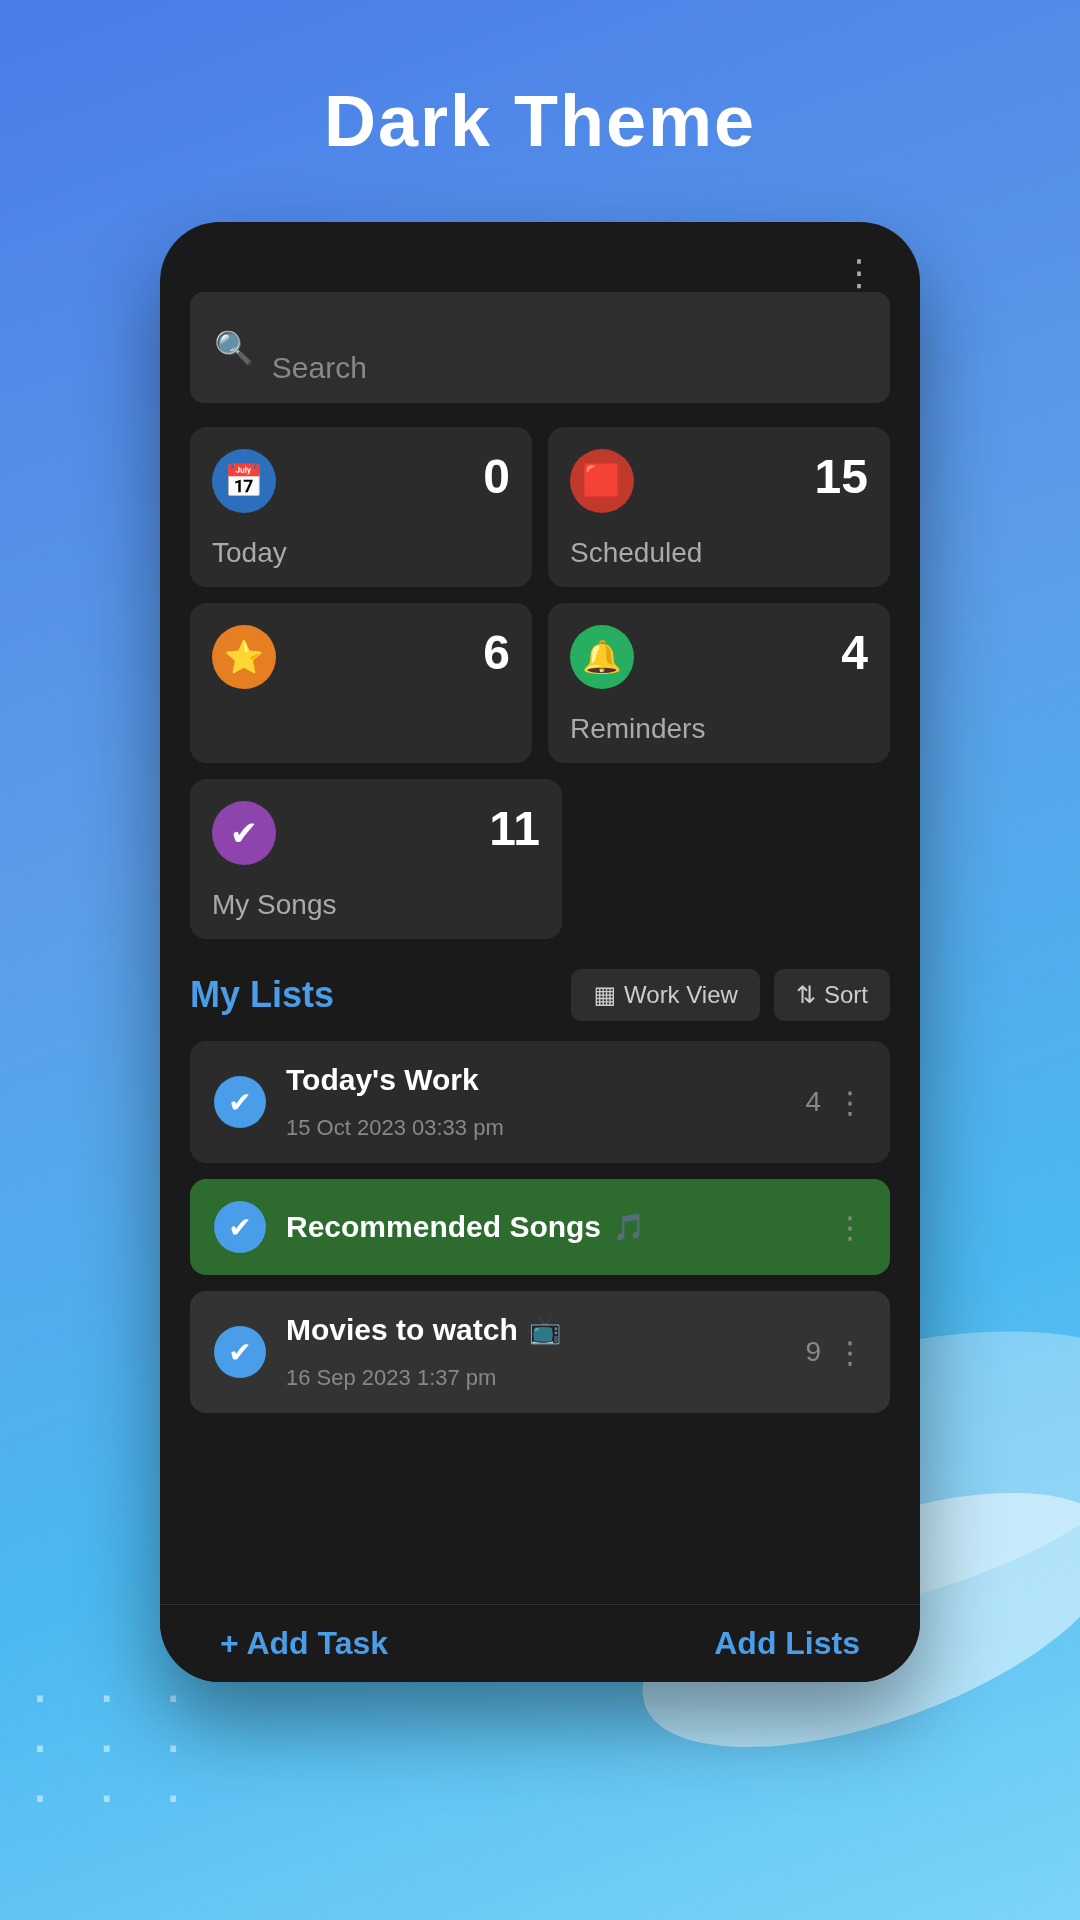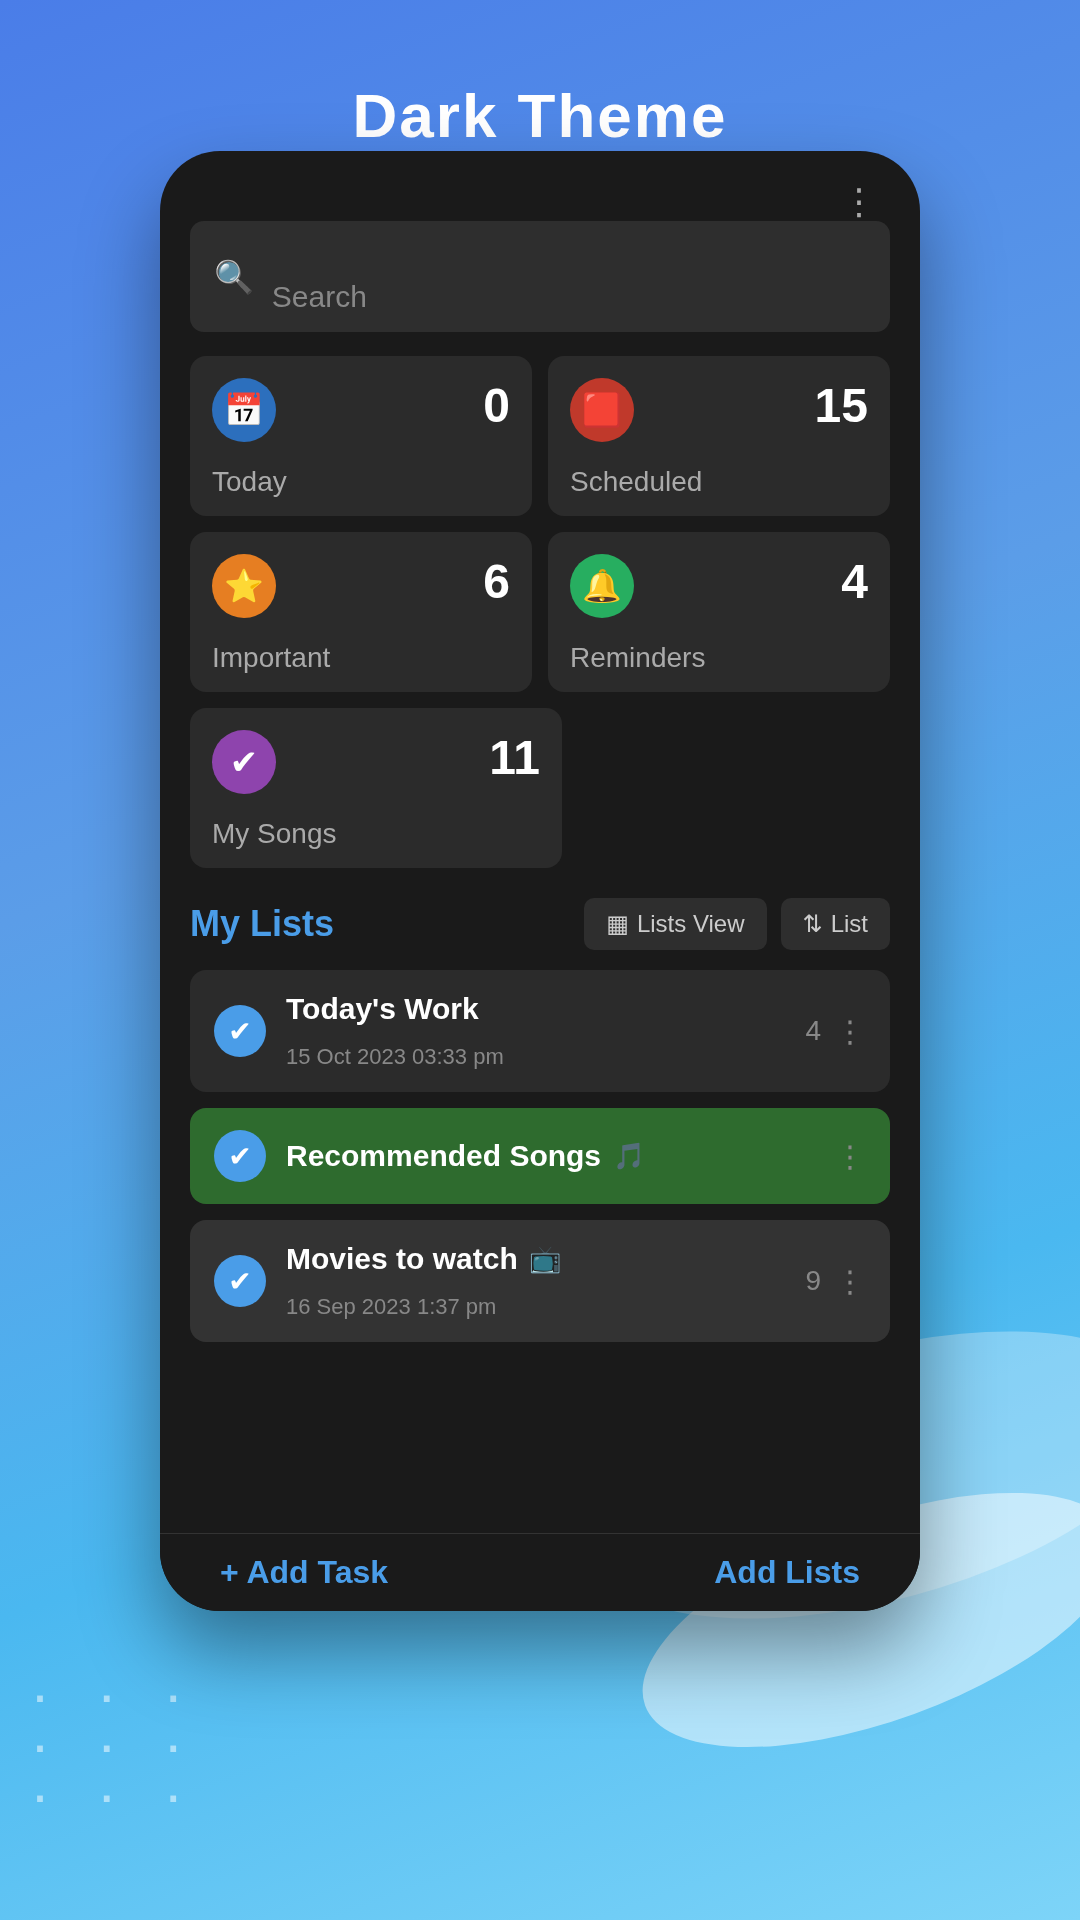--- a/index.html
+++ b/index.html
@@ -41,23 +41,24 @@
       color: rgba(255,255,255,0.5);
       font-size: 60px;
       letter-spacing: 15px;
       line-height: 50px;
     }
 
     
     .page-title {
       text-align: center;
       color: white;
-      font-size: 62px;
+      font-size: 72px;
       font-weight: 900;
       padding-top: 80px;
+      padding-bottom: 60px;
       letter-spacing: 2px;
     }
 
     
     .phone-frame {
       position: relative;
       width: 760px;
       margin: 0 auto;
       background: #1a1a1a;
       border-radius: 60px;
@@ -314,21 +315,20 @@
         <div class="card-count">15</div>
       </div>
       <div class="card-label">Scheduled</div>
     </div>
 
     <div class="card">
       <div class="card-top">
         <div class="card-icon icon-orange">⭐</div>
         <div class="card-count">6</div>
       </div>
-      <div class="card-label">Important</div>
     </div>
 
     <div class="card">
       <div class="card-top">
         <div class="card-icon icon-green">🔔</div>
         <div class="card-count">4</div>
       </div>
       <div class="card-label">Reminders</div>
     </div>
   </div>
@@ -339,25 +339,25 @@
       <div class="card-count">11</div>
     </div>
     <div class="card-label">My Songs</div>
   </div>
 
   <div class="my-lists-header">
     <div class="my-lists-title">My Lists</div>
     <div class="my-lists-buttons">
       <button class="ml-btn">
         <span>▦</span>
-        <span>Lists View</span>
+        <span>Work View</span>
       </button>
       <button class="ml-btn">
         <span>⇅</span>
-        <span>List</span>
+        <span>Sort</span>
       </button>
     </div>
   </div>
 
   <div class="list-item">
     <div class="check-circle">✔</div>
     <div class="list-item-content">
       <div class="list-item-title">Today's Work</div>
       <div class="list-item-subtitle">15 Oct 2023 03:33 pm</div>
     </div>

